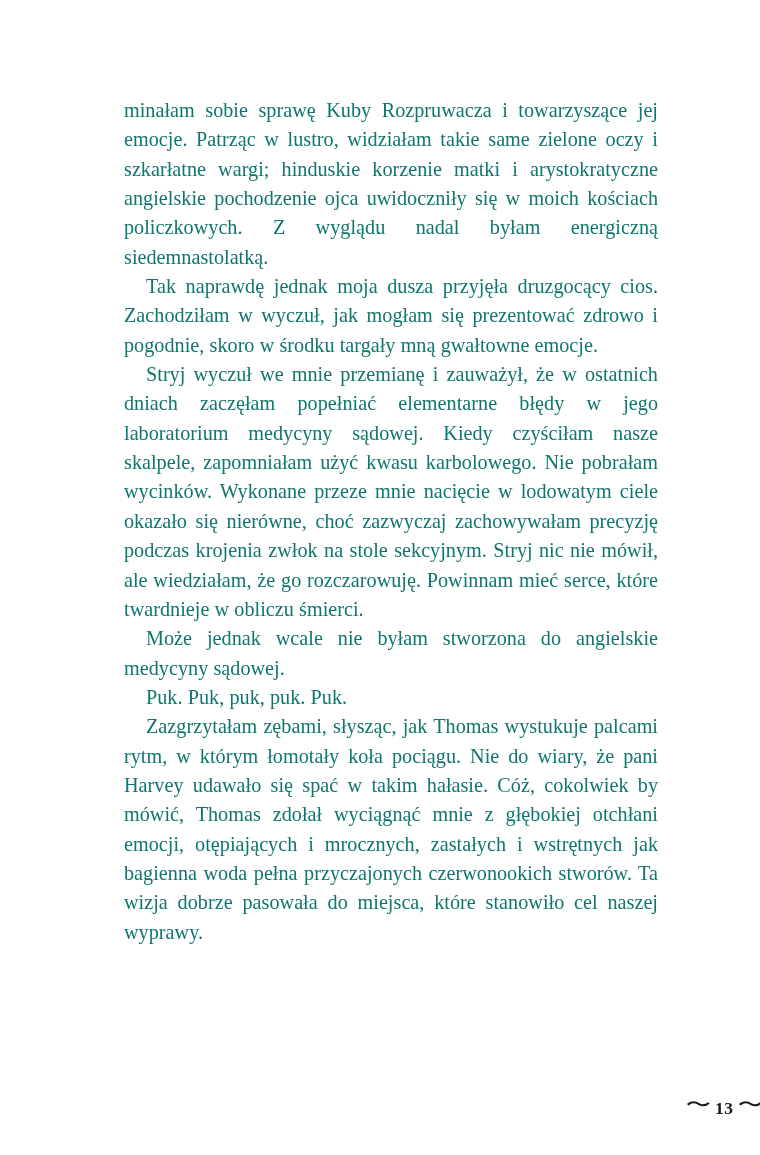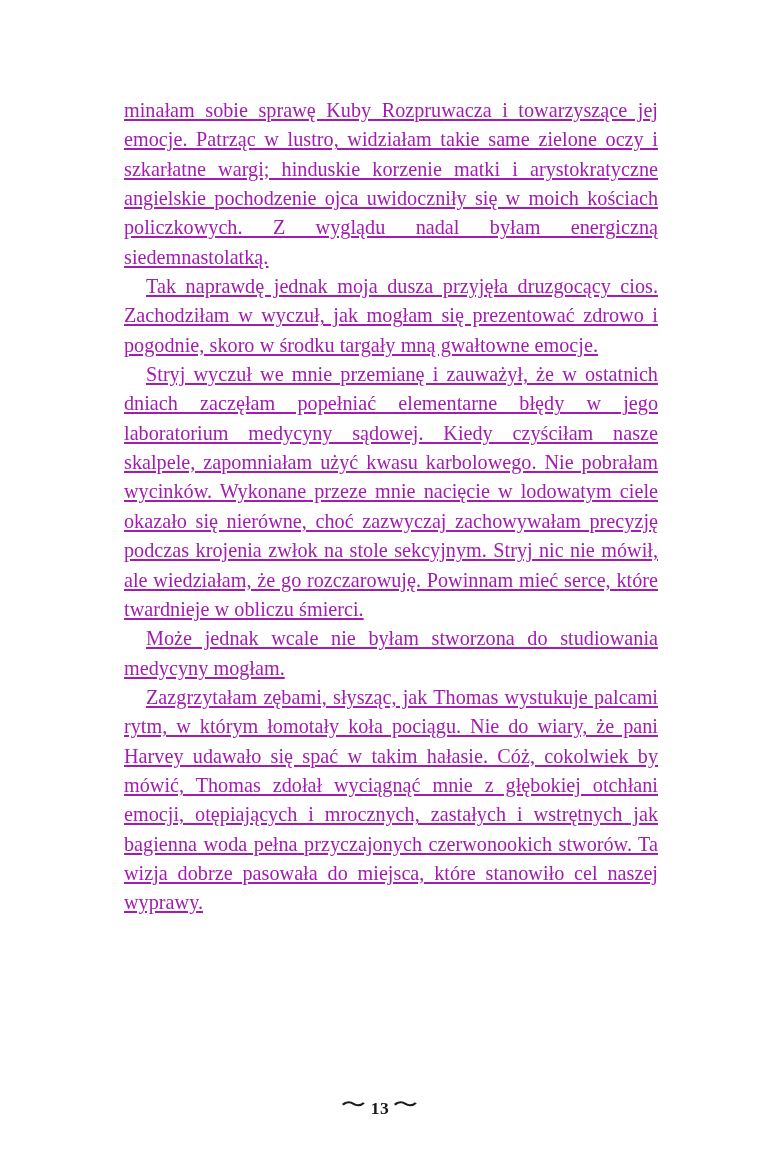--- a/index.html
+++ b/index.html
@@ -25,47 +25,46 @@
     top: 96px;
     width: 534px;
   }
 
   .para {
     margin: 0;
     padding: 0;
     font-family: "Liberation Serif", "DejaVu Serif", serif;
     font-size: 20.2px;
     line-height: 29.35px;
-    color: #a21caf;
+    color: #0f766e;
     text-align: justify;
     text-justify: inter-word;
     text-indent: 22px;
     hyphens: manual;
     -webkit-hyphens: manual;
     letter-spacing: 0.02px;
     word-spacing: 0.1px;
-    text-decoration: underline;
   }
 
   
   .para.continuation {
     text-indent: 0;
   }
 
   
   .para:last-child {
     text-align: justify;
   }
 
   .folio {
     position: absolute;
     left: 0;
     right: 0;
     top: 1092px;
-    text-align: center;
+    text-align: right;
     font-family: "Liberation Serif", "DejaVu Serif", serif;
     font-size: 17px;
     color: #1a1a1a;
     letter-spacing: 0.5px;
     white-space: nowrap;
   }
 
   .folio .ornament {
     display: inline-block;
     vertical-align: 0.18em;
@@ -96,22 +95,23 @@
 <div class="page">
 
   <div class="text-column">
 
     <p class="para continuation">minałam sobie sprawę Kuby Rozpruwacza i towarzyszące jej emocje. Patrząc w lustro, widziałam takie same zielone oczy i szkarłatne wargi; hinduskie korzenie matki i arystokratyczne angielskie pochodzenie ojca uwidoczniły się w moich kościach policzkowych. Z wyglądu nadal byłam energiczną siedemnastolatką.</p>
 
     <p class="para">Tak naprawdę jednak moja dusza przyjęła druzgocący cios. Zachodziłam w wyczuł, jak mogłam się prezentować zdrowo i pogodnie, skoro w środku targały mną gwałtowne emocje.</p>
 
     <p class="para">Stryj wyczuł we mnie przemianę i zauważył, że w ostatnich dniach zaczęłam popełniać elementarne błędy w jego laboratorium medycyny sądowej. Kiedy czyściłam nasze skalpele, zapomniałam użyć kwasu karbolowego. Nie pobrałam wycinków. Wykonane przeze mnie nacięcie w lodowatym ciele okazało się nierówne, choć zazwyczaj zachowywałam precyzję podczas krojenia zwłok na stole sekcyjnym. Stryj nic nie mówił, ale wiedziałam, że go rozczarowuję. Powinnam mieć serce, które twardnieje w obliczu śmierci.</p>
 
-    <p class="para">Może jednak wcale nie byłam stworzona do studiowania medycyny mogłam.</p>
+    <p class="para">Może jednak wcale nie byłam stworzona do angielskie medycyny sądowej.</p>
 
+    <p class="para">Puk. Puk, puk, puk. Puk.</p>
 
     <p class="para">Zazgrzytałam zębami, słysząc, jak Thomas wystukuje palcami rytm, w którym łomotały koła pociągu. Nie do wiary, że pani Harvey udawało się spać w takim hałasie. Cóż, cokolwiek by mówić, Thomas zdołał wyciągnąć mnie z głębokiej otchłani emocji, otępiających i mrocznych, zastałych i wstrętnych jak bagienna woda pełna przyczajonych czerwonookich stworów. Ta wizja dobrze pasowała do miejsca, które stanowiło cel naszej wyprawy.</p>
 
 
   </div>
 
   <div class="folio">
     <span class="ornament left">〜</span><span class="folio-number">13</span><span class="ornament right">〜</span>
   </div>
 

